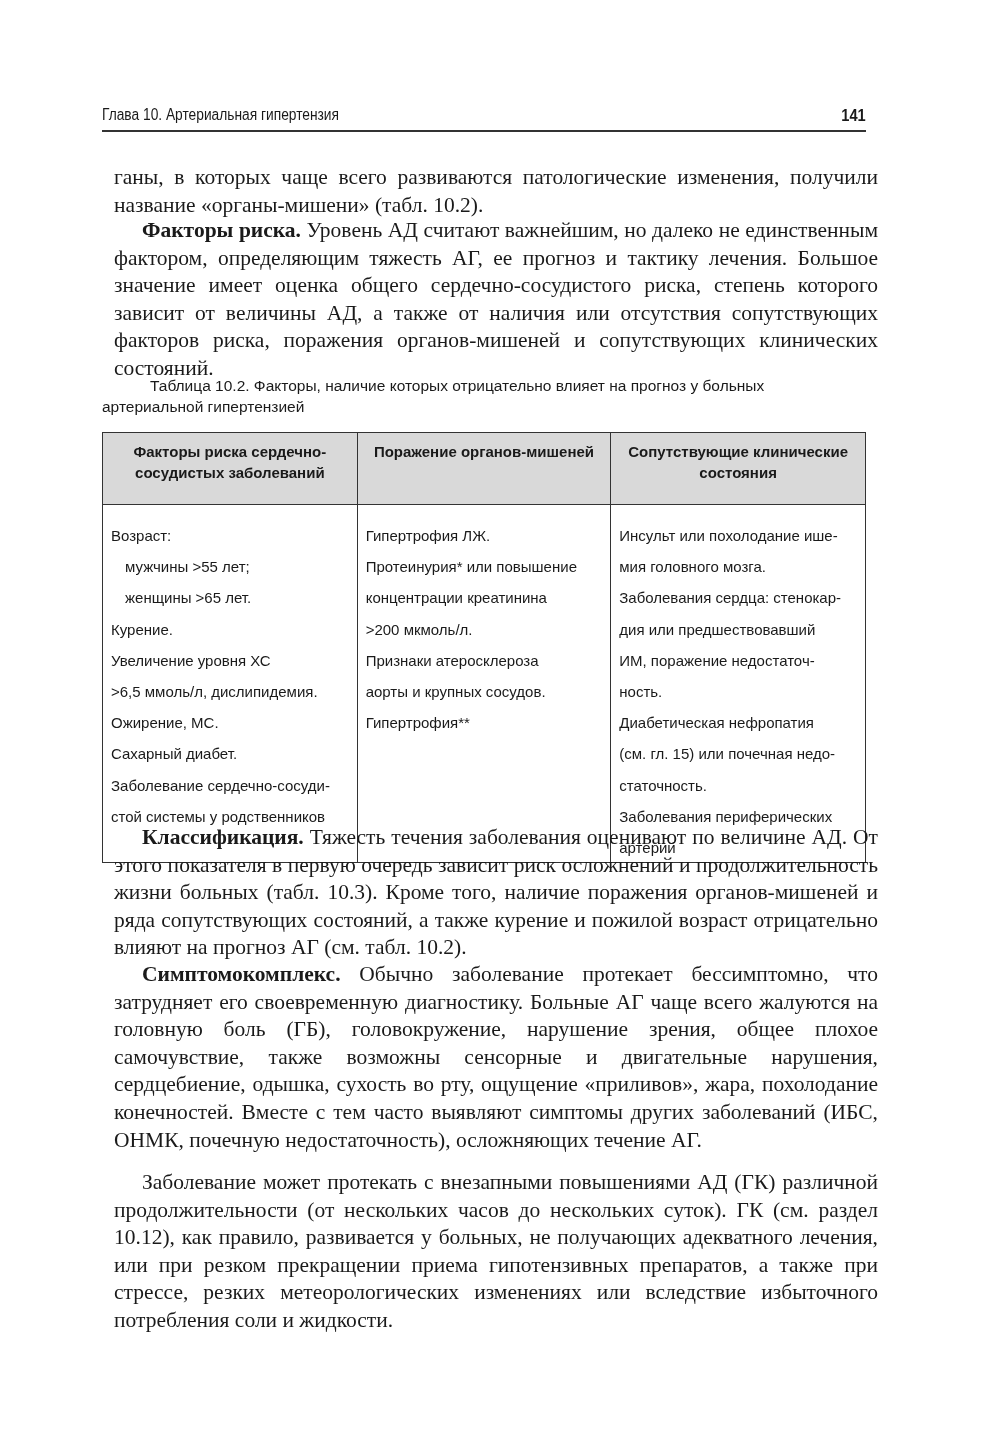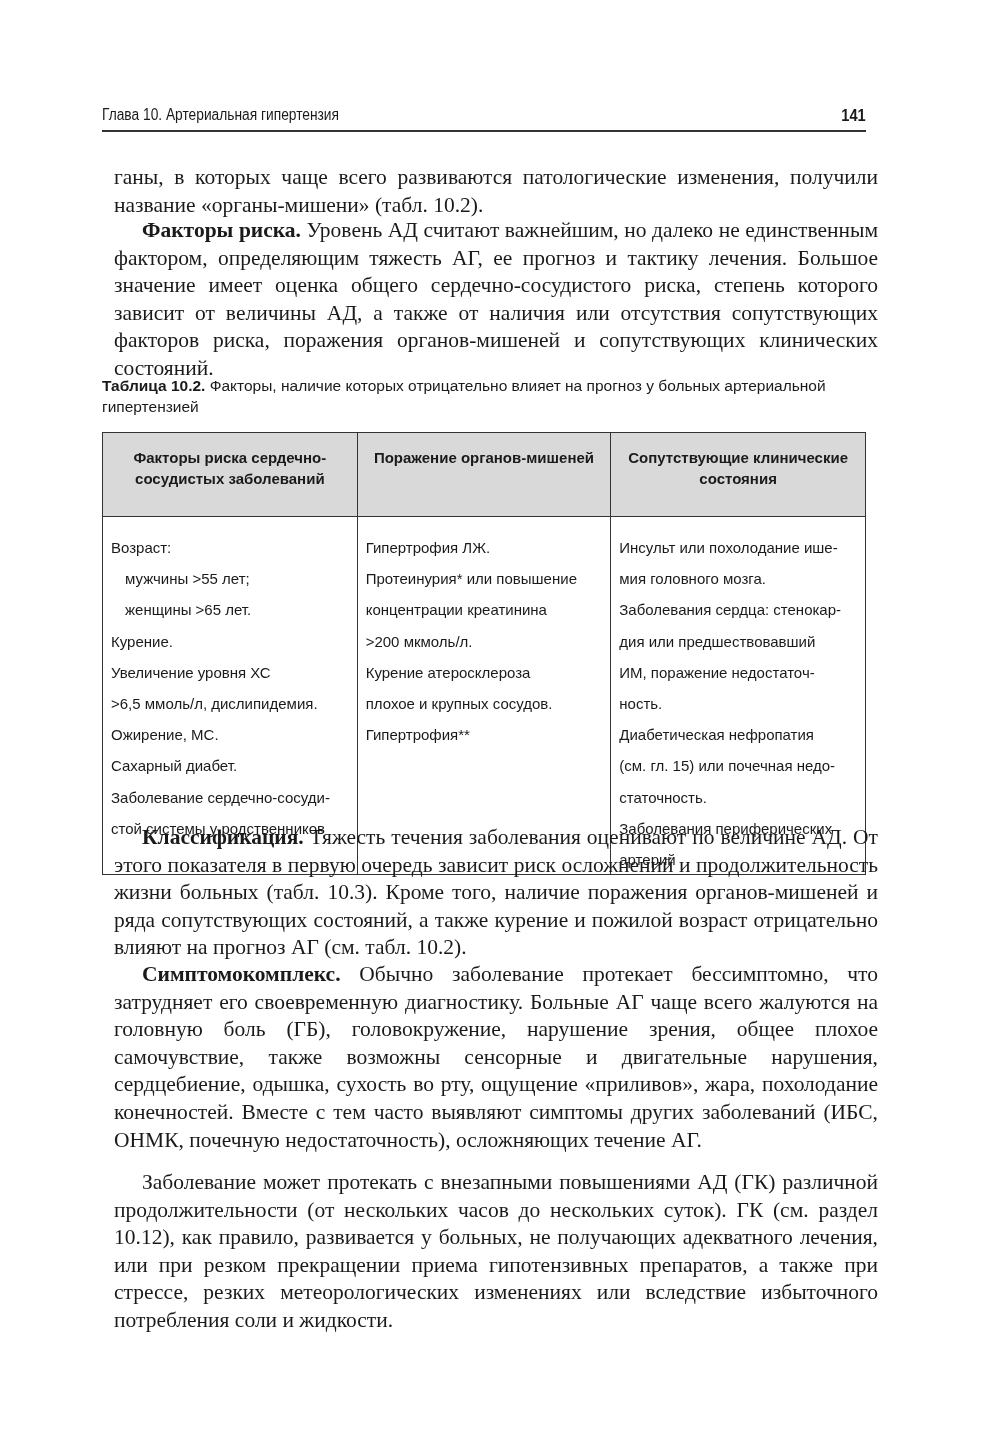--- a/index.html
+++ b/index.html
@@ -19,30 +19,30 @@
     text-align: justify; margin: 12px;
   }
   .body-text.indent { text-indent: 28px; }
   .body-text b { font-weight: bold; }
   .p1 { position: absolute; top: 52px; left: 0; width: 764px; }
   .p2 { position: absolute; top: 105px; left: 0; width: 764px; }
   .caption {
     position: absolute; top: 275px; left: 0; width: 764px;
     font-family: "Liberation Sans", sans-serif; font-size: 15.5px; line-height: 21px;
   }
-  .caption b { font-weight: bold; }
+  .caption b { font-weight: normal; margin-left: 48px; }
   table.facts {
     position: absolute; top: 332px; left: 0; width: 764px;
     border-collapse: collapse;
     font-family: "Liberation Sans", sans-serif; font-size: 15px; line-height: 21.2px;
   }
   table.facts th, table.facts td { border: 1.5px solid #333; vertical-align: top; }
   table.facts th {
     background: #d9d9d9; font-weight: bold; text-align: center;
-    height: 55px; padding: 14px 6px; font-size: 15px; line-height: 21px;
+    height: 55px; padding: 8px 6px; font-size: 15px; line-height: 21px;
   }
   table.facts td { padding: 10px 8px 4px 8px; height: 236px; }
   table.facts td .line { display: block; white-space: nowrap; margin-top: 10px; }
   table.facts td .line.sub { padding-left: 14px; }
   .footnotes {
     position: absolute; top: 650px; left: 0; width: 764px;
     font-family: "Liberation Sans", sans-serif; font-size: 13.5px; line-height: 21px;
   }
   .p3 { position: absolute; top: 712px; left: 0; width: 764px; }
   .p4 { position: absolute; top: 849px; left: 0; width: 764px; }
@@ -96,22 +96,22 @@
           <span class="line">Ожирение, МС.</span>
           <span class="line">Сахарный диабет.</span>
           <span class="line">Заболевание сердечно-сосуди-</span>
           <span class="line">стой системы у родственников</span>
         </td>
         <td>
           <span class="line">Гипертрофия ЛЖ.</span>
           <span class="line">Протеинурия* или повышение</span>
           <span class="line">концентрации креатинина</span>
           <span class="line">&gt;200 мкмоль/л.</span>
-          <span class="line">Курение атеросклероза</span>
-          <span class="line">плохое и крупных сосудов.</span>
+          <span class="line">Признаки атеросклероза</span>
+          <span class="line">аорты и крупных сосудов.</span>
           <span class="line">Гипертрофия**</span>
         </td>
         <td>
           <span class="line">Инсульт или похолодание ише-</span>
           <span class="line">мия головного мозга.</span>
           <span class="line">Заболевания сердца: стенокар-</span>
           <span class="line">дия или предшествовавший</span>
           <span class="line">ИМ, поражение недостаточ-</span>
           <span class="line">ность.</span>
           <span class="line">Диабетическая нефропатия</span>

